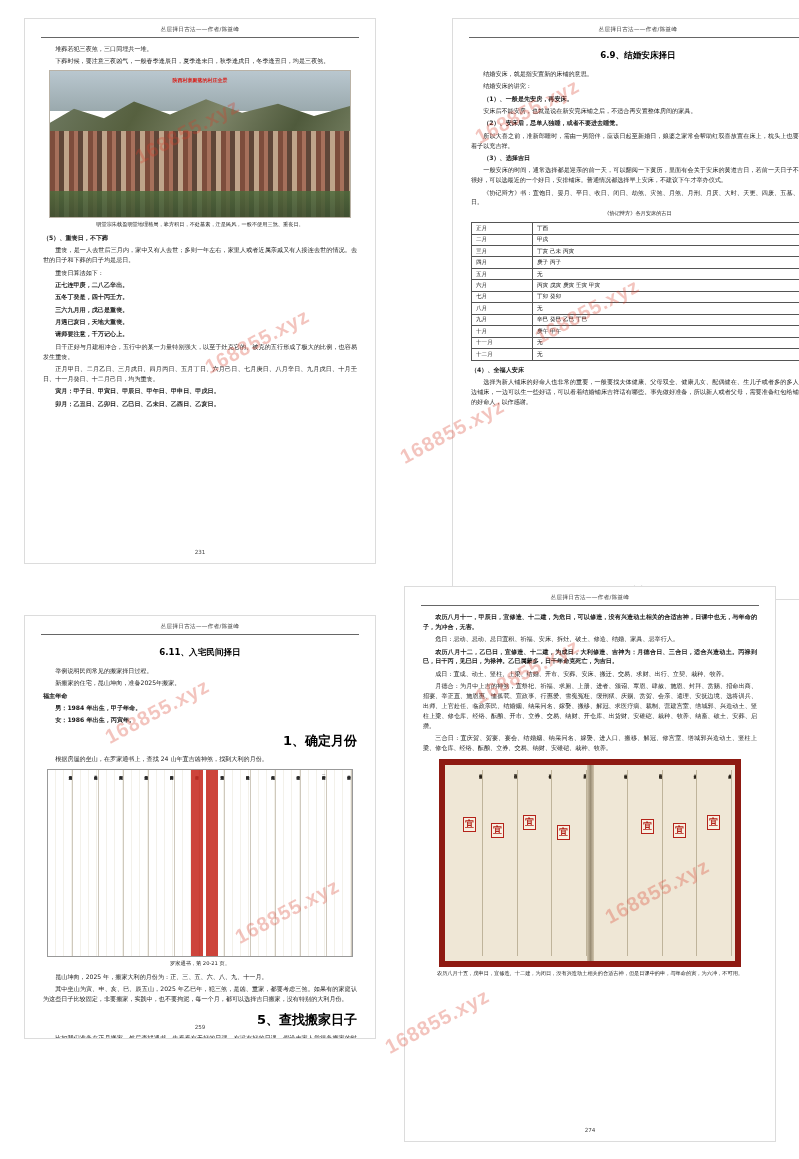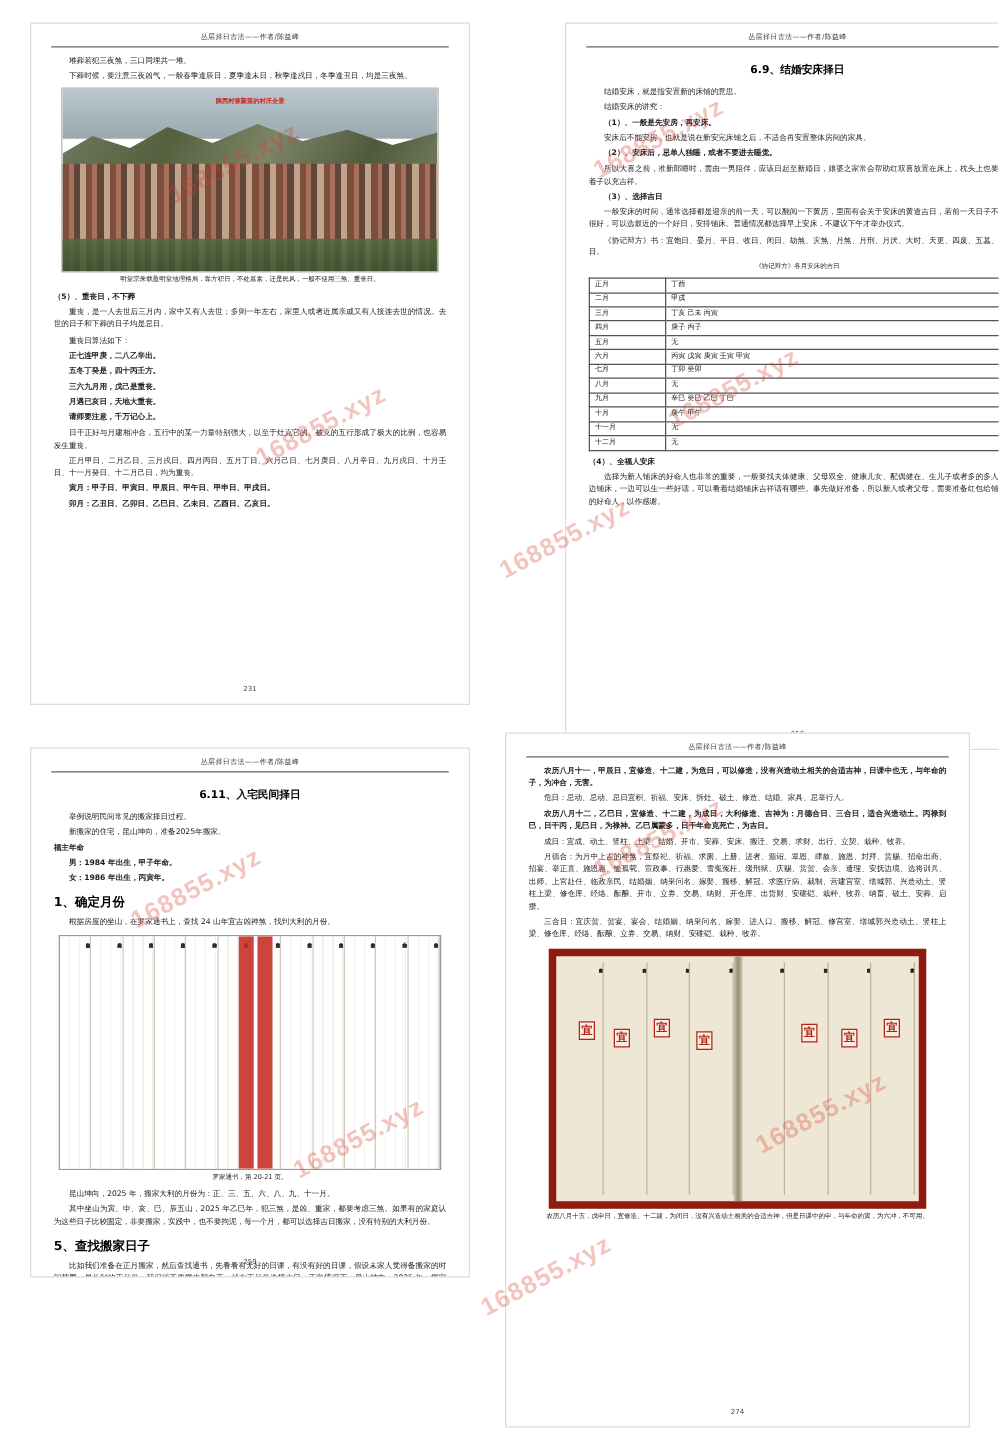--- a/index.html
+++ b/index.html
@@ -1,27 +1,27 @@
 <!DOCTYPE html>
 <html><head>
 <meta charset="utf-8">
 <style>
   html,body{margin:0;padding:0;background:#ffffff;}
   body{width:799px;height:1159px;font-family:"DejaVu Sans","Liberation Sans",sans-serif;color:#111;}
   .sheet{position:relative;width:799px;height:1159px;overflow:hidden;background:#ffffff;}
   .page{position:absolute;background:#fff;border:1px solid #dcdcdc;box-sizing:border-box;overflow:hidden;}
   .p1{left:24px;top:18px;width:352px;height:546px;}
   .p2{left:408px;top:18px;width:372px;height:582px;margin-left:44px;}
-  .p3{left:24px;top:598px;width:352px;height:424px;}
+  .p3{left:24px;top:615px;width:352px;height:424px;}
   .p4{left:404px;top:586px;width:372px;height:556px;}
   .hdr{font-size:5.6px;text-align:center;color:#333;padding-top:7px;letter-spacing:.3px;}
   .hdr .rule{margin:3px 16px 0 16px;border-bottom:1px solid #666;}
   .body{padding:6px 18px 0 18px;}
   .h2{font-size:8.6px;font-weight:bold;text-align:center;margin:6px 0 7px 0;color:#000;}
-  .h3{font-size:10px;font-weight:bold;text-align:left;margin:7px 0 4px 0;color:#000;}
+  .h3{font-size:13px;font-weight:bold;text-align:right;margin:7px 0 4px 0;color:#000;}
   p{font-size:6.1px;line-height:1.62;margin:0 0 2.5px 0;text-align:justify;text-indent:2em;color:#1a1a1a;}
   p.ni{text-indent:0;}
   p.b{font-weight:bold;}
   .pno{position:absolute;bottom:8px;left:0;right:0;text-align:center;font-size:5.6px;color:#444;}
   .caption{font-size:5.2px;line-height:1.5;text-align:center;color:#222;margin:3px 6px 4px 6px;}
   .photo{margin:4px 6px 0 6px;height:146px;position:relative;overflow:hidden;border:1px solid #b9b2a6;}
   .photo .sky{position:absolute;left:0;top:0;right:0;height:40px;background:linear-gradient(#b9c7cf,#9aa9ad);}
   .photo .mtn{position:absolute;left:0;top:18px;right:0;height:56px;background:
      linear-gradient(120deg,#6f7a62 0%,#56603f 30%,#7d8468 55%,#4f5a3c 80%,#727c5e 100%);
      clip-path:polygon(0 60%,8% 35%,18% 52%,28% 22%,40% 45%,52% 18%,64% 42%,76% 26%,88% 48%,100% 30%,100% 100%,0 100%);}

